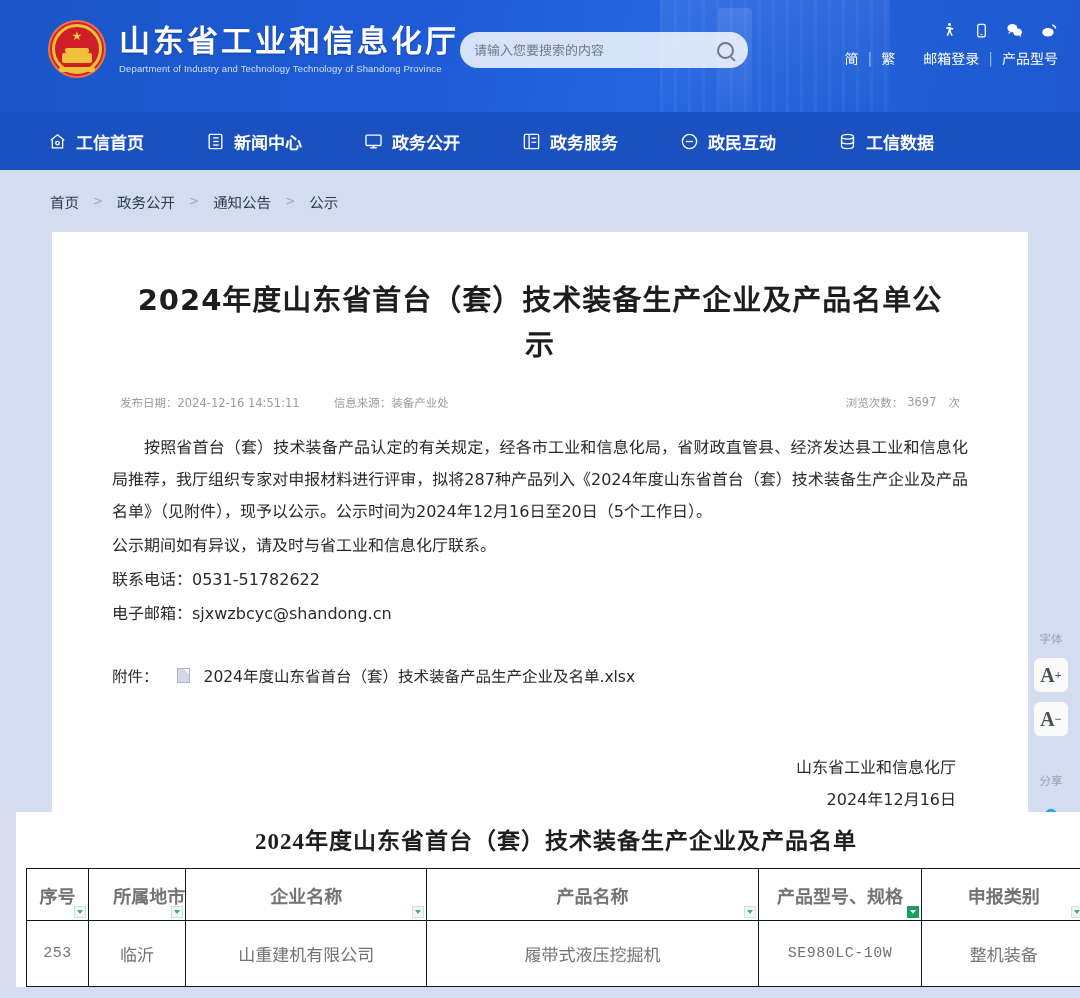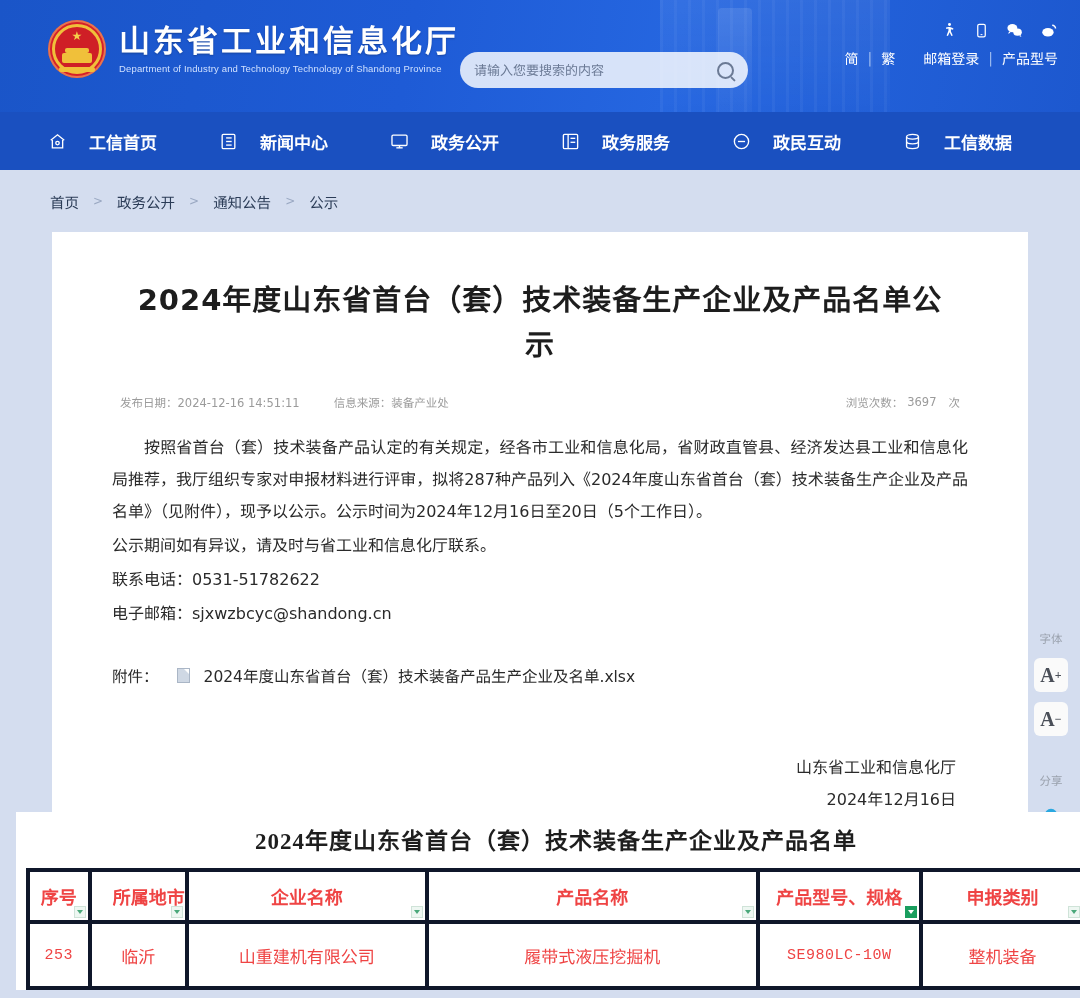--- a/index.html
+++ b/index.html
@@ -66,21 +66,21 @@
     font-family:"DejaVu Sans","Liberation Sans",sans-serif;
     color:#ffffff; font-size:31px; font-weight:bold; letter-spacing:3px;
     line-height:1.1; text-shadow:0 1px 2px rgba(0,0,0,.25);
   }
   .brand-en{
     color:#cfe0ff; font-size:9.5px; letter-spacing:.15px; margin-top:4px;
     white-space:nowrap;
   }
 
   .searchbox{
-    position:absolute; left:460px; top:52px;
+    position:absolute; left:460px; top:32px;
     width:288px; height:36px; border-radius:18px;
     background:rgba(255,255,255,.82);
     display:flex; align-items:center; padding:0 14px;
   }
   .searchbox input{
     flex:1; border:none; outline:none; background:transparent;
     font-family:"DejaVu Sans","Liberation Sans",sans-serif;
     font-size:13px; color:#3c4a63;
   }
   .searchbox input::placeholder{ color:#6b7a95; }
@@ -100,21 +100,21 @@
   }
   .hr-links .sep{ color:#9dbcf0; }
   .hr-links span[data-name]{ cursor:pointer; }
 
   
   .nav{
     height:58px; background:#1a50c0;
     display:flex; align-items:center; padding-left:48px; gap:0;
   }
   .nav-item{
-    display:flex; align-items:center; gap:22px;
+    display:flex; align-items:center; gap:9px;
     color:#ffffff; font-size:17px; font-weight:bold;
     font-family:"DejaVu Sans","Liberation Sans",sans-serif;
     margin-right:62px; cursor:pointer; white-space:nowrap;
   }
   .nav-item svg{ display:block; flex:none; }
 
   
   .crumb{
     height:62px; display:flex; align-items:center; padding-left:50px; gap:14px;
     font-family:"DejaVu Sans","Liberation Sans",sans-serif;
@@ -198,23 +198,23 @@
     position:absolute; left:16px; top:812px; width:1080px; background:#ffffff;
     padding-top:8px;
   }
   .tbl-title{
     text-align:center; font-family:"Liberation Serif","DejaVu Serif",serif;
     font-size:23px; font-weight:bold; color:#1e1e1e; letter-spacing:1px;
     padding:2px 0 12px 0;
   }
   table{ border-collapse:collapse; width:1060px; margin:0 10px; table-layout:fixed; }
   th,td{
-    border:4px solid #0f172a; text-align:center; vertical-align:middle;
+    border:1px solid #0f172a; text-align:center; vertical-align:middle;
     font-family:"Liberation Serif","DejaVu Serif",serif;
-    color:#ef4444; position:relative; background:#ffffff;
+    color:#737373; position:relative; background:#ffffff;
   }
   thead th{ height:52px; font-size:18px; font-weight:bold; }
   tbody td{ height:66px; font-size:17px; font-weight:normal; }
   .filter-ar{
     position:absolute; right:2px; bottom:2px;
     width:12px; height:12px; background:#eef7f2; border:1px solid #cfe3d8;
     display:flex; align-items:center; justify-content:center;
   }
   .filter-ar::after{
     content:""; border-width:4px 3.5px 0 3.5px; border-style:solid;

